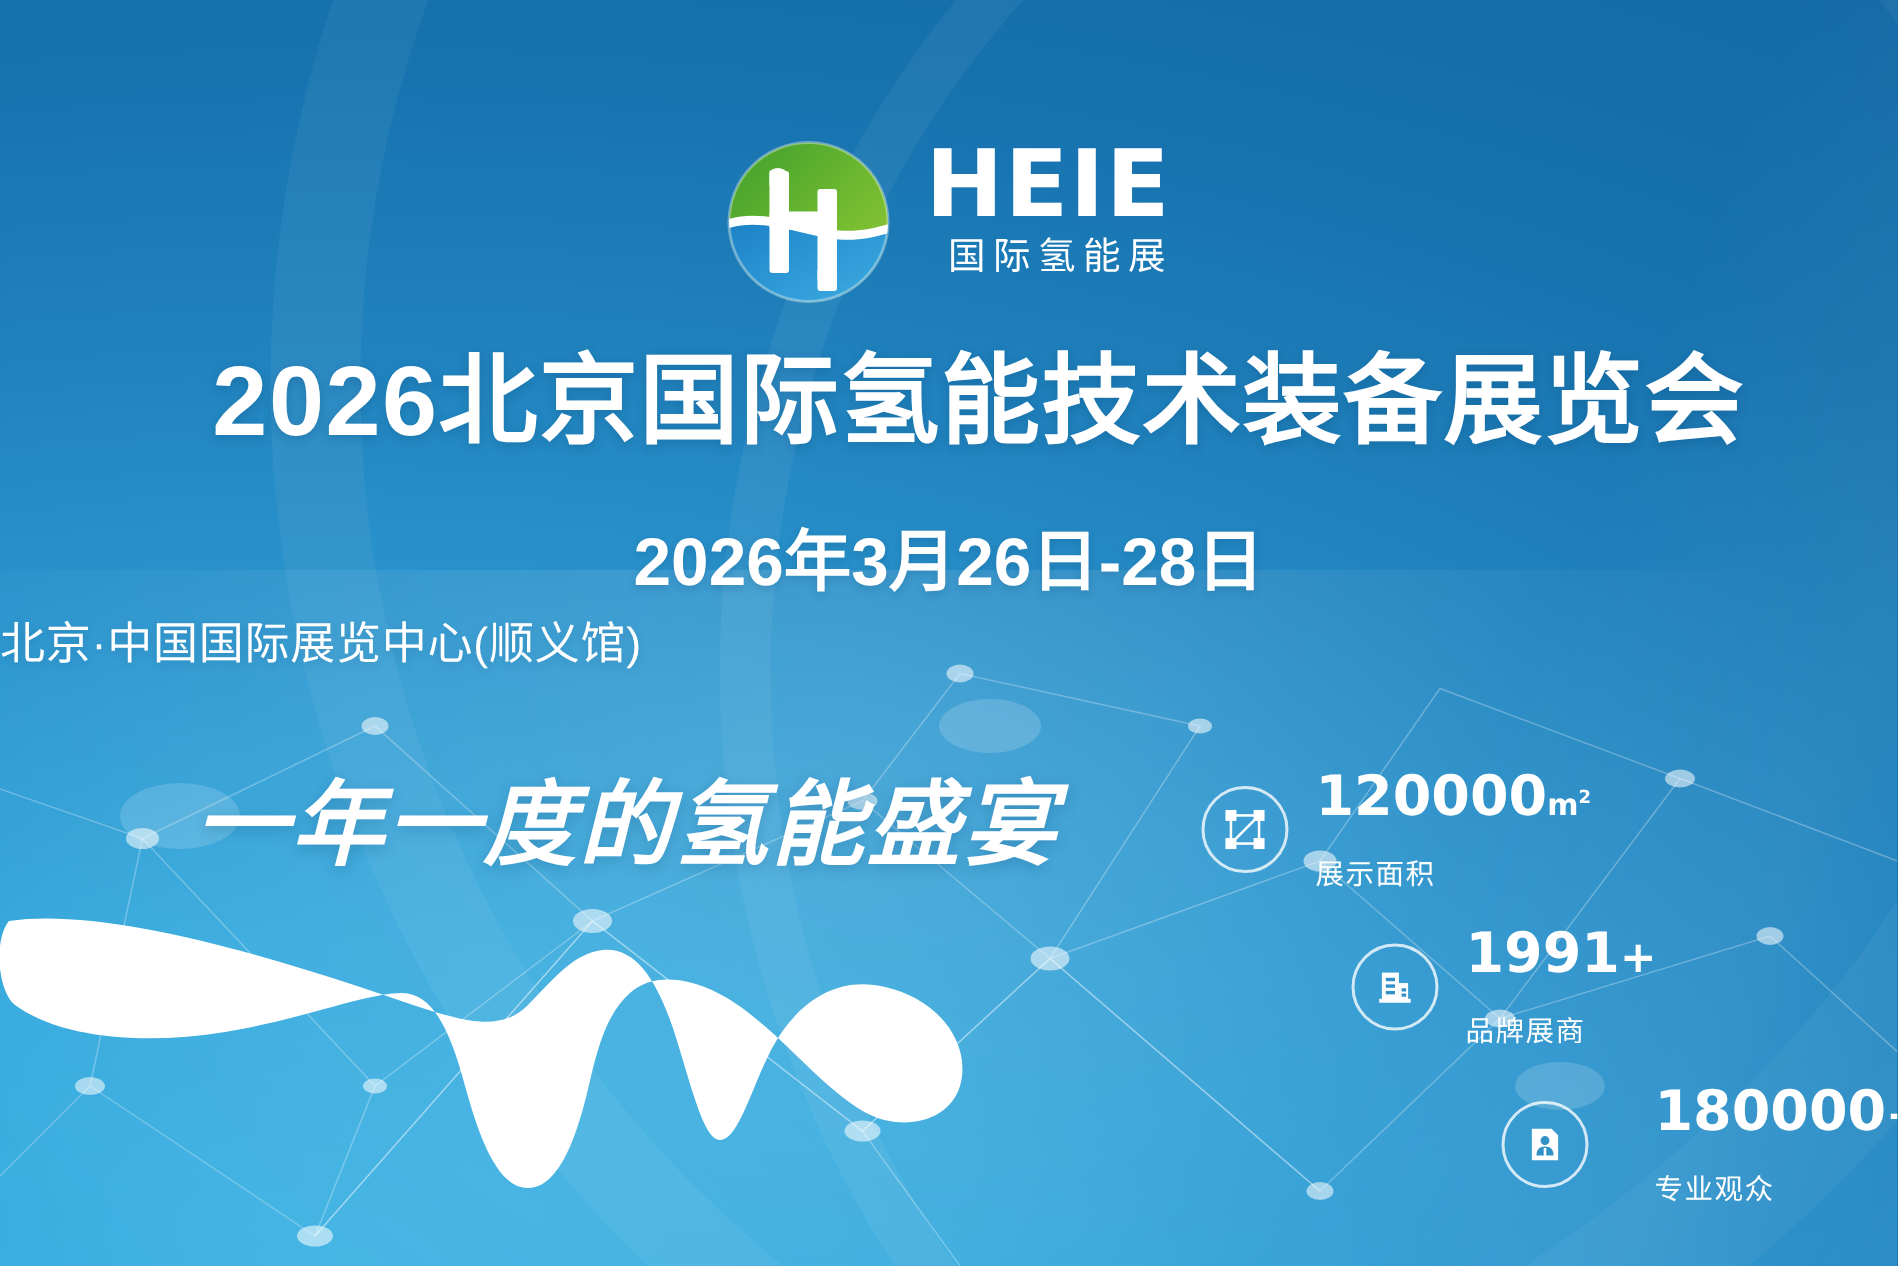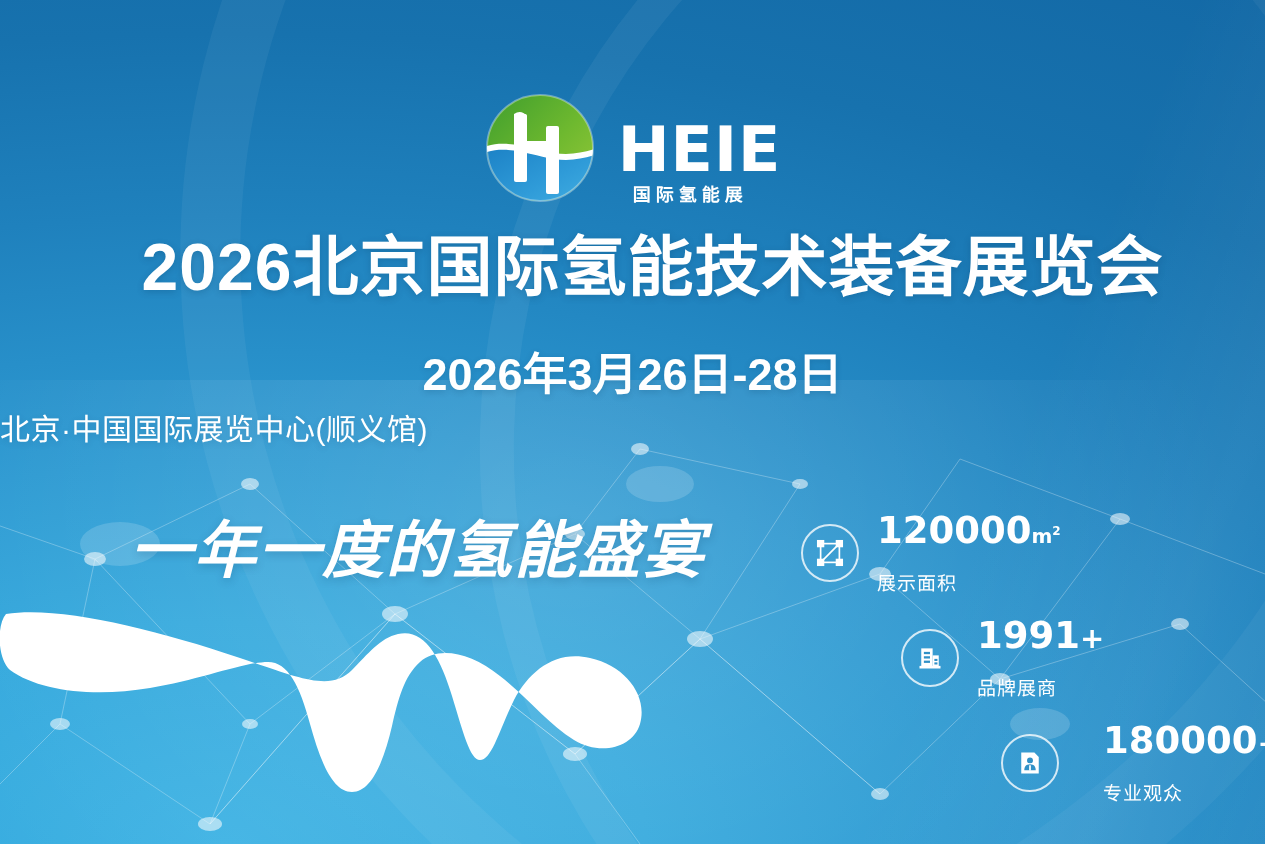--- a/index.html
+++ b/index.html
@@ -66,31 +66,31 @@
     width:110%; height:95%;
     background:radial-gradient(ellipse at 45% 20%, rgba(255,255,255,0.14) 0%, rgba(255,255,255,0) 62%);
   }
 
   .net{position:absolute;left:0;bottom:0;width:1265px;height:420px;}
 
   
   .logo-row{
     position:absolute;
     left:0; right:0; top:92px;
-    display:flex;align-items:flex-end;justify-content:center;gap:22px;
+    display:flex;align-items:flex-start;justify-content:center;gap:22px;
   }
   .logo-mark{position:relative;width:112px;height:112px;flex:none;}
   .wordmark{display:flex;flex-direction:column;align-items:flex-start;margin-top:2px;}
   .wordmark-en{
     font-size:62px;line-height:0.92;font-weight:700;color:#ffffff;
     letter-spacing:1px;
     font-family:"DejaVu Sans","Liberation Sans",sans-serif;
   }
   .wordmark-cn{
-    font-size:18px;line-height:1;color:#ffffff;font-weight:700;
+    font-size:25px;line-height:1;color:#ffffff;font-weight:400;
     letter-spacing:5px;margin-top:8px;padding-left:3px;margin-left:12px;
   }
 
   
   .headline{
     position:absolute;left:0;right:0;top:232px;text-align:center;
     color:#ffffff;font-weight:700;font-size:66px;line-height:1.08;
     letter-spacing:1px;
     text-shadow:0 2px 7px rgba(5,50,85,0.22);
     padding-left:40px;

